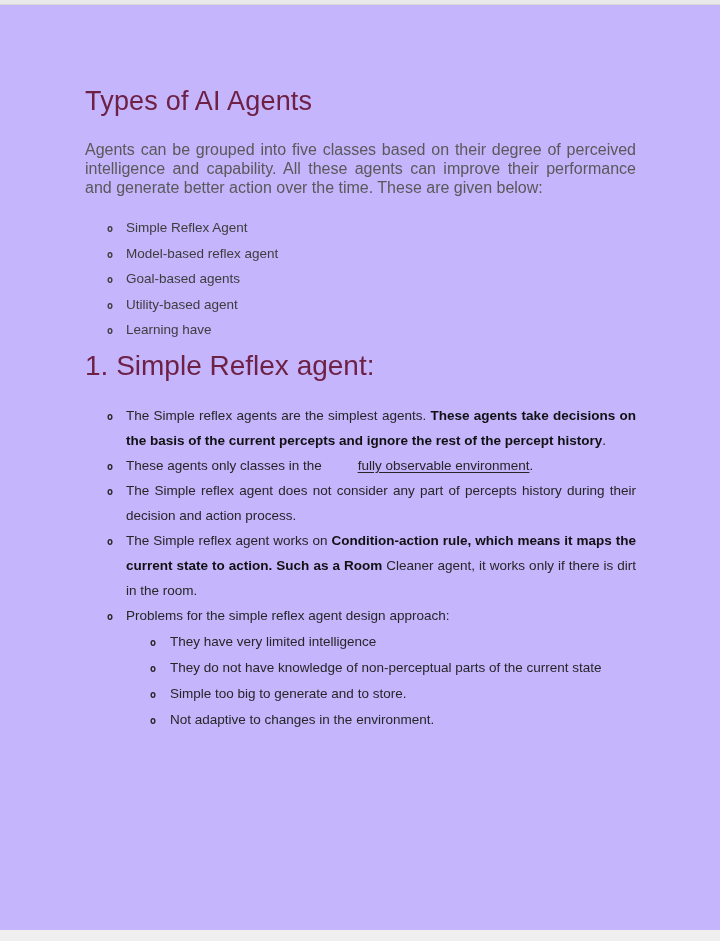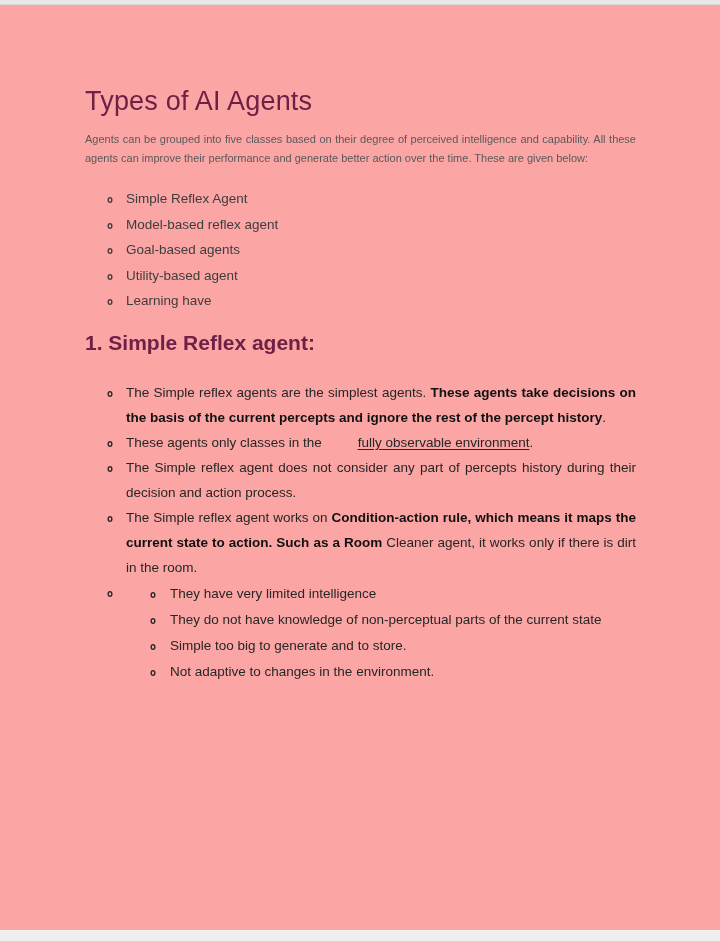--- a/index.html
+++ b/index.html
@@ -2,21 +2,21 @@
 <html><head>
 <meta charset="utf-8">
 <style>
   * { margin: 0; padding: 0; box-sizing: border-box; }
   html, body { background: #ffffff; }
   body {
     font-family: "Liberation Sans", sans-serif;
     width: 720px; height: 941px;
     position: relative; overflow: hidden;
   }
-  .screen { position: absolute; inset: 0; background: #fca5a5; }
+  .screen { position: absolute; inset: 0; background: #c4b5fd; }
 
   .edge-strip-top {
     position: absolute; top: 0; left: 0; right: 0; height: 5px;
     background: #e9e9e9; border-bottom: 1px solid #d9d9d9;
   }
   .edge-strip-bottom {
     position: absolute; bottom: 0; left: 0; right: 0; height: 11px;
     background: #efefef;
   }
 
@@ -24,44 +24,44 @@
     position: absolute; top: 0; left: 85px; right: 84px;
   }
 
   .doc-title {
     margin-top: 84px;
     font-size: 27px; line-height: 34px; font-weight: 400;
     color: #6e2145; letter-spacing: 0.2px;
   }
 
   .doc-intro {
-    margin-top: 12px;
-    font-size: 11px; line-height: 19px;
+    margin-top: 22px;
+    font-size: 16px; line-height: 19px;
     color: #595959;
     text-align: justify;
   }
 
   
   .li { display: flex; align-items: flex-start; }
   .bullet {
     flex: 0 0 19px; width: 19px;
     font-family: "DejaVu Sans Mono", monospace;
     font-weight: 700; font-size: 10px;
     transform: translateY(1px);
   }
   .li-text { flex: 1 1 auto; min-width: 0; }
 
   
   .agent-list { margin-top: 18px; margin-left: 22px; }
   .agent-list .li { line-height: 25.5px; color: #3d3d3d; font-size: 13.5px; }
   .agent-list .bullet { line-height: 25.5px; color: #3d3d3d; }
 
   .section-heading {
-    margin-top: 15px;
-    font-size: 21px; line-height: 28px; font-weight: 700;
+    margin-top: 9px;
+    font-size: 28px; line-height: 28px; font-weight: 400;
     color: #6e2145;
   }
 
   
   .content-list { margin-top: 23px; margin-left: 22px; }
   .content-list .li { line-height: 25px; color: #262626; font-size: 13.5px; }
   .content-list .bullet { line-height: 25px; color: #262626; }
   .content-list .li-text { text-align: justify; }
 
   .r-n { font-weight: 400; }
@@ -121,21 +121,21 @@
         <div class="li">
           <span class="bullet">o</span>
           <div class="li-text"><span class="r-n">The Simple reflex agent does not consider any part of percepts history during their decision and action process.</span></div>
         </div>
         <div class="li">
           <span class="bullet">o</span>
           <div class="li-text"><span class="r-n">The Simple reflex agent works on </span><span class="r-b">Condition-action rule, which means it maps the current state to action. Such as a Room</span><span class="r-n"> Cleaner agent, it works only if there is dirt in the room.</span></div>
         </div>
         <div class="li">
           <span class="bullet">o</span>
-          <div class="li-text"><div class="sublist">
+          <div class="li-text"><span class="r-n">Problems for the simple reflex agent design approach:</span><div class="sublist">
               <div class="li">
                 <span class="bullet">o</span>
                 <div class="li-text">They have very limited intelligence</div>
               </div>
               <div class="li">
                 <span class="bullet">o</span>
                 <div class="li-text">They do not have knowledge of non-perceptual parts of the current state</div>
               </div>
               <div class="li">
                 <span class="bullet">o</span>

